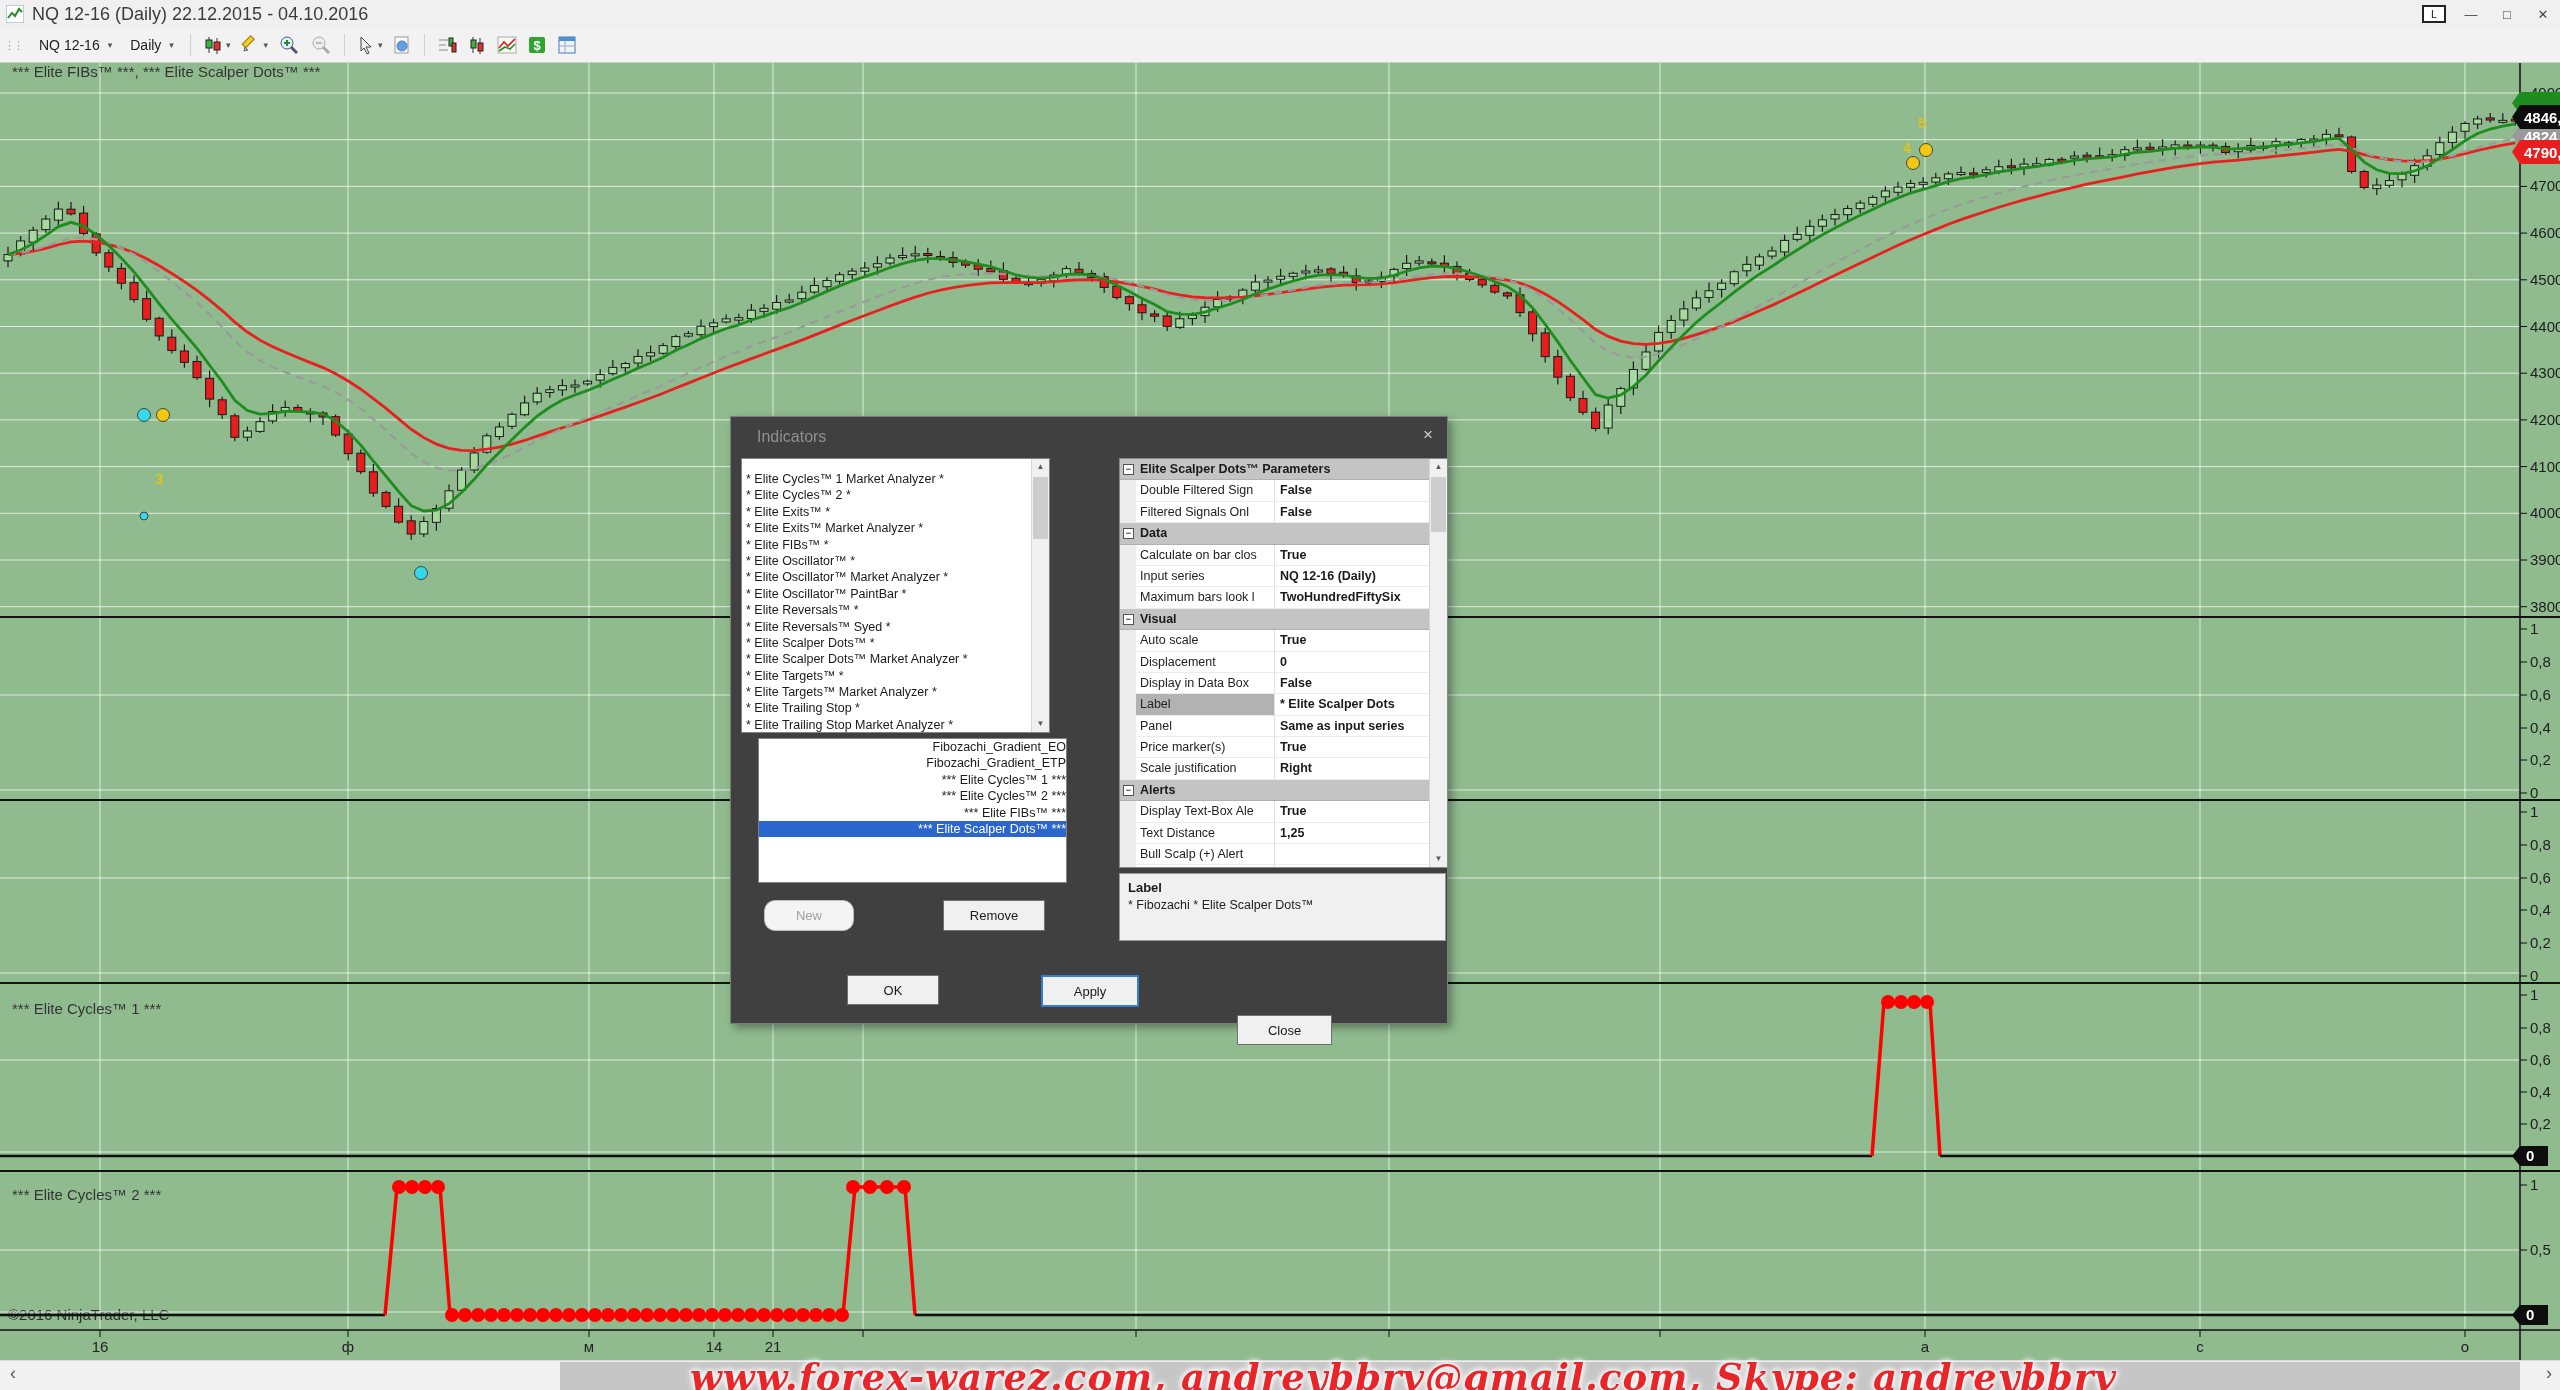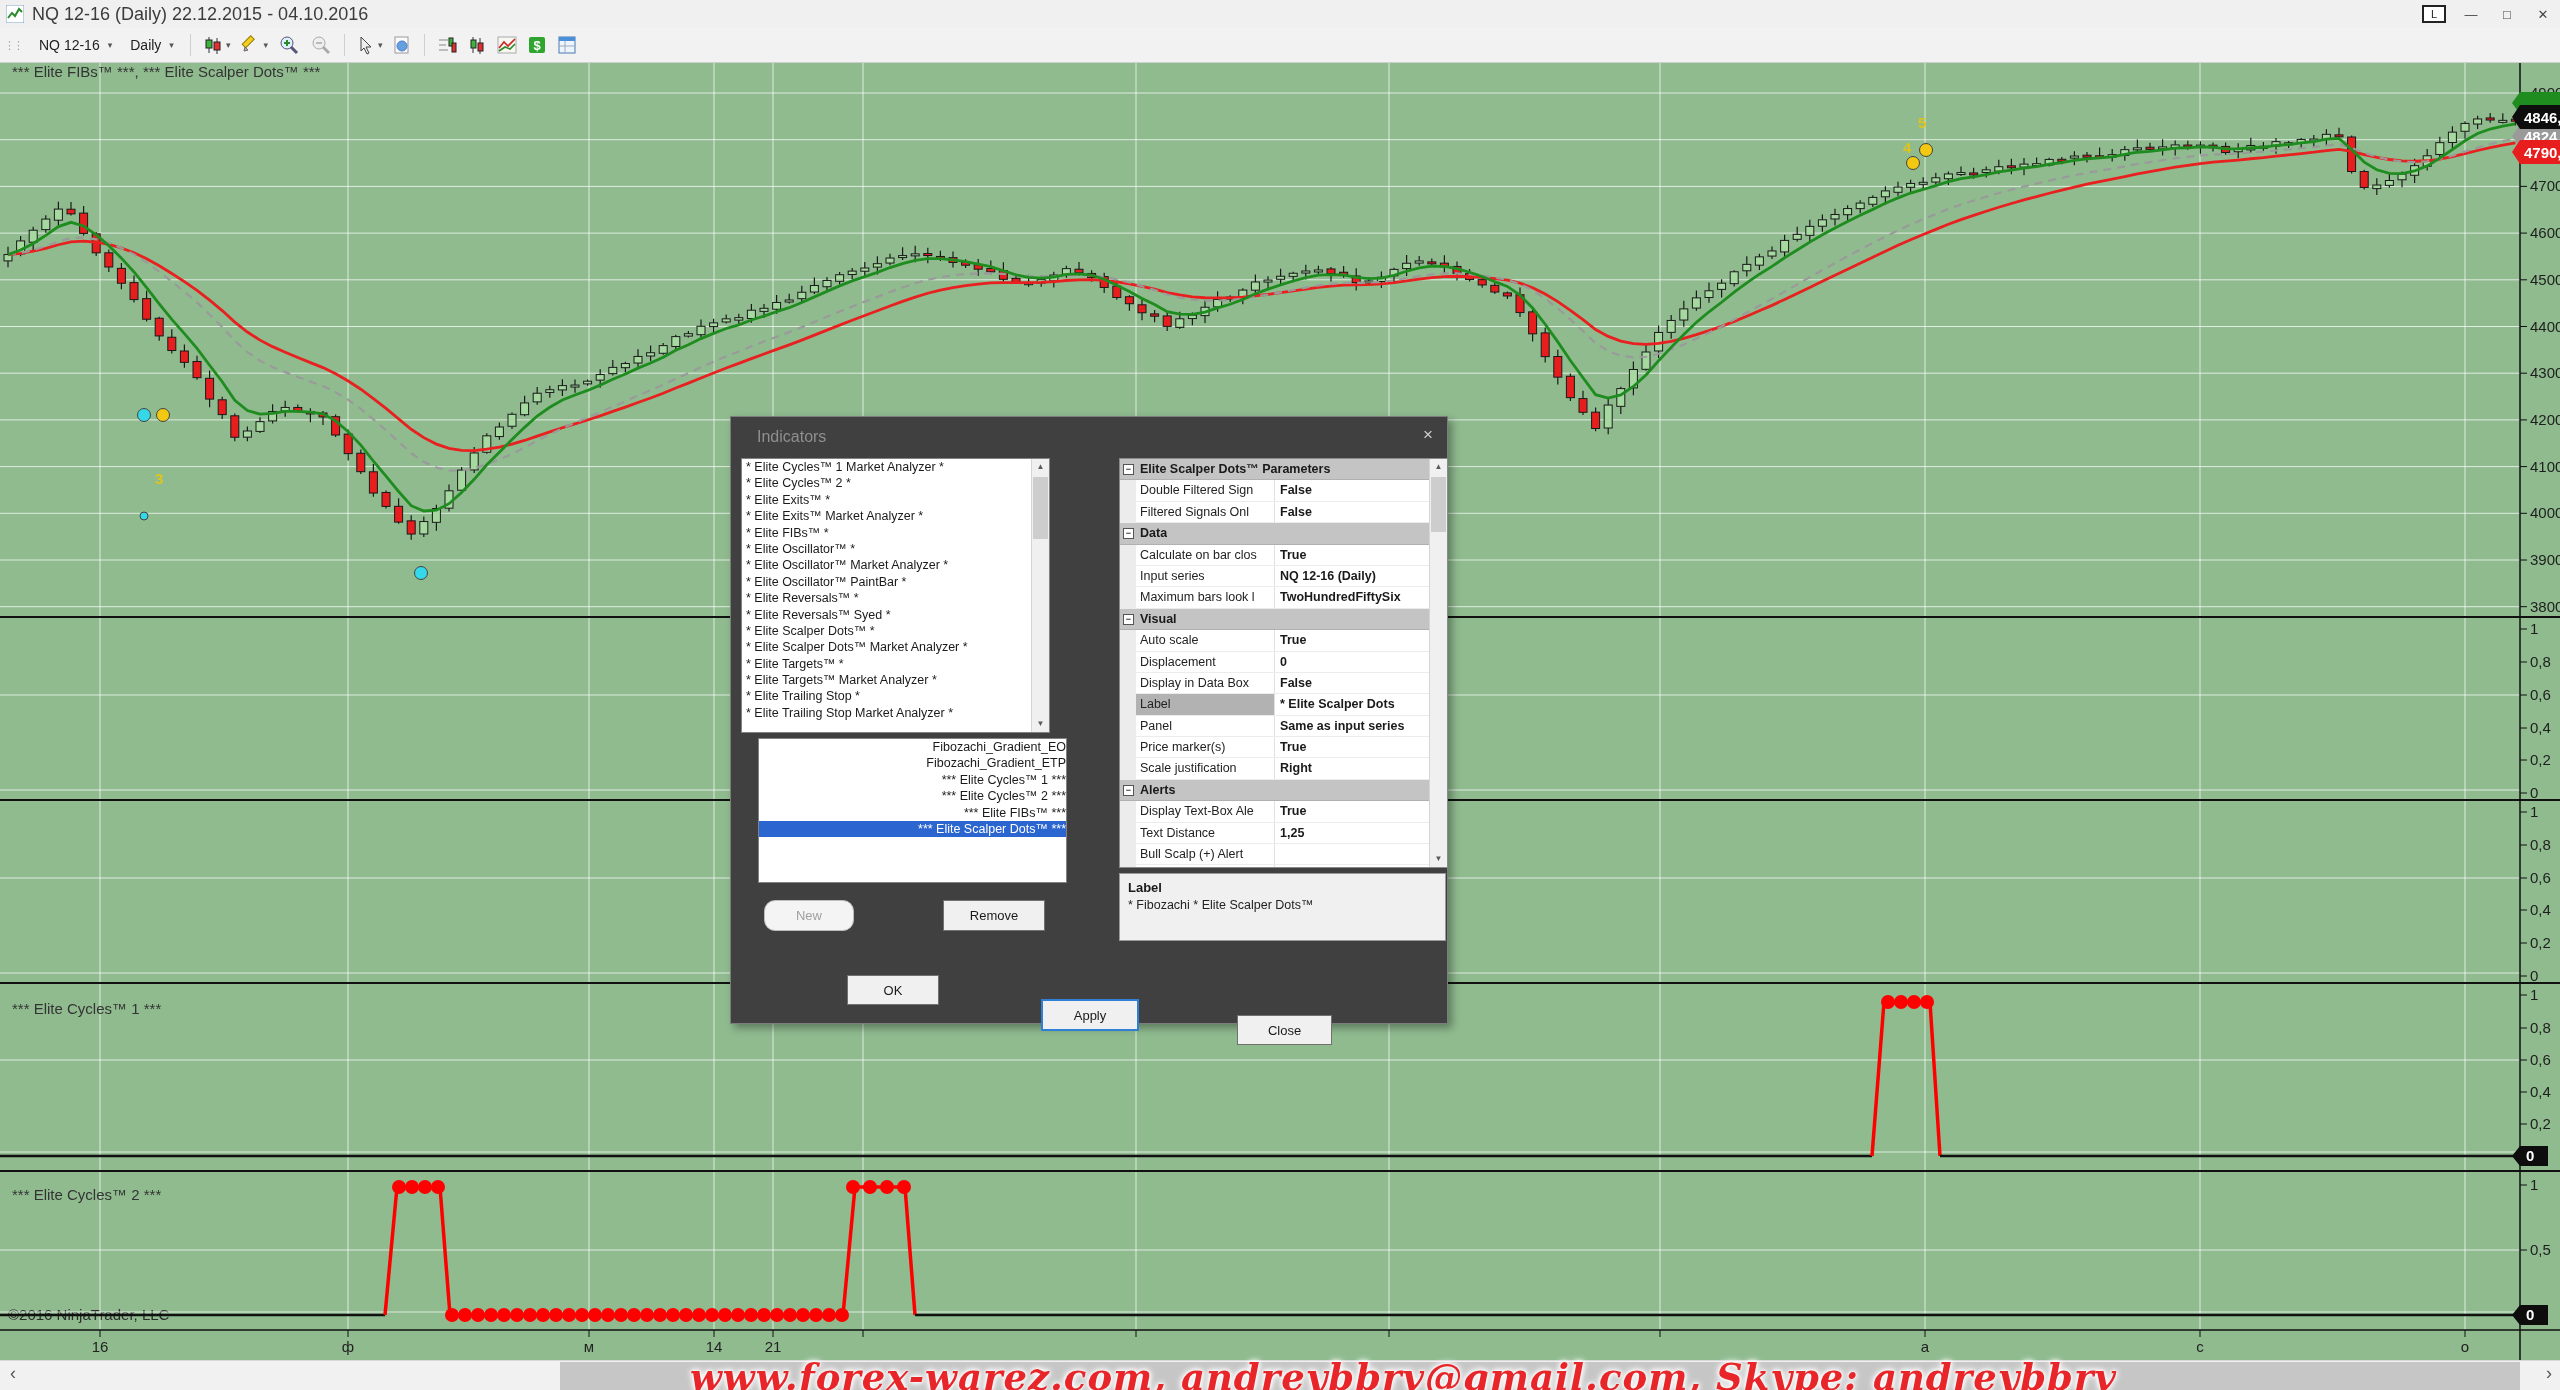--- a/index.html
+++ b/index.html
@@ -65,21 +65,21 @@
   .pg-desc .t{font-weight:bold;font-size:13px;}
   .pg-desc .x{margin-top:3px;font-size:12.5px;color:#222;}
   
   .btn{position:absolute;background:#f0f0f0;border:1px solid #707070;font-size:13px;color:#1a1a1a;
     display:flex;align-items:center;justify-content:center;font-family:"Liberation Sans",sans-serif;}
   .btn.disabled{border-color:#bdbdbd;color:#a0a0a0;background:#f4f4f4;border-radius:11px;}
   .btn.focused{border:2px solid #2f7fd6;}
   .btn-new{left:33px;top:483px;width:88px;height:29px;}
   .btn-remove{left:212px;top:483px;width:100px;height:29px;}
   .btn-ok{left:116px;top:558px;width:90px;height:28px;text-align:center;}
-  .btn-apply{left:310px;top:582px;width:94px;height:28px;}
+  .btn-apply{left:310px;top:558px;width:94px;height:28px;}
   .btn-close{left:506px;top:558px;width:93px;height:28px;margin-top:40px;}
 </style>
 </head>
 <body>
 
 <div class="screen">
 
   <svg id="chart-svg" width="2560" height="1390" viewBox="0 0 2560 1390">
       <rect x="0" y="62" width="2560" height="1298" fill="#8fbb8f"></rect>
       <text x="8" y="1320" font-family="Liberation Sans, sans-serif" font-size="15" fill="#2e2e2e">©2016 NinjaTrader, LLC</text>
@@ -809,21 +809,21 @@
           <line x1="2" y1="11" x2="18" y2="11" stroke="#9ab"></line>
       </svg>
     </span>
   </div>
 
   <div class="dialog">
     <div class="dlg-title">Indicators</div>
     <div class="dlg-close">×</div>
 
     <div class="listbox list-available">
-      <div id="avail-items" style="margin-right:17px;">
+      <div id="avail-items" style="margin-right:17px;margin-top:12px;">
           <div class="li">* Elite Cycles™ 1 Market Analyzer *</div>
           <div class="li">* Elite Cycles™ 2 *</div>
           <div class="li">* Elite Exits™ *</div>
           <div class="li">* Elite Exits™ Market Analyzer *</div>
           <div class="li">* Elite FIBs™ *</div>
           <div class="li">* Elite Oscillator™ *</div>
           <div class="li">* Elite Oscillator™ Market Analyzer *</div>
           <div class="li">* Elite Oscillator™ PaintBar *</div>
           <div class="li">* Elite Reversals™ *</div>
           <div class="li">* Elite Reversals™ Syed *</div>

